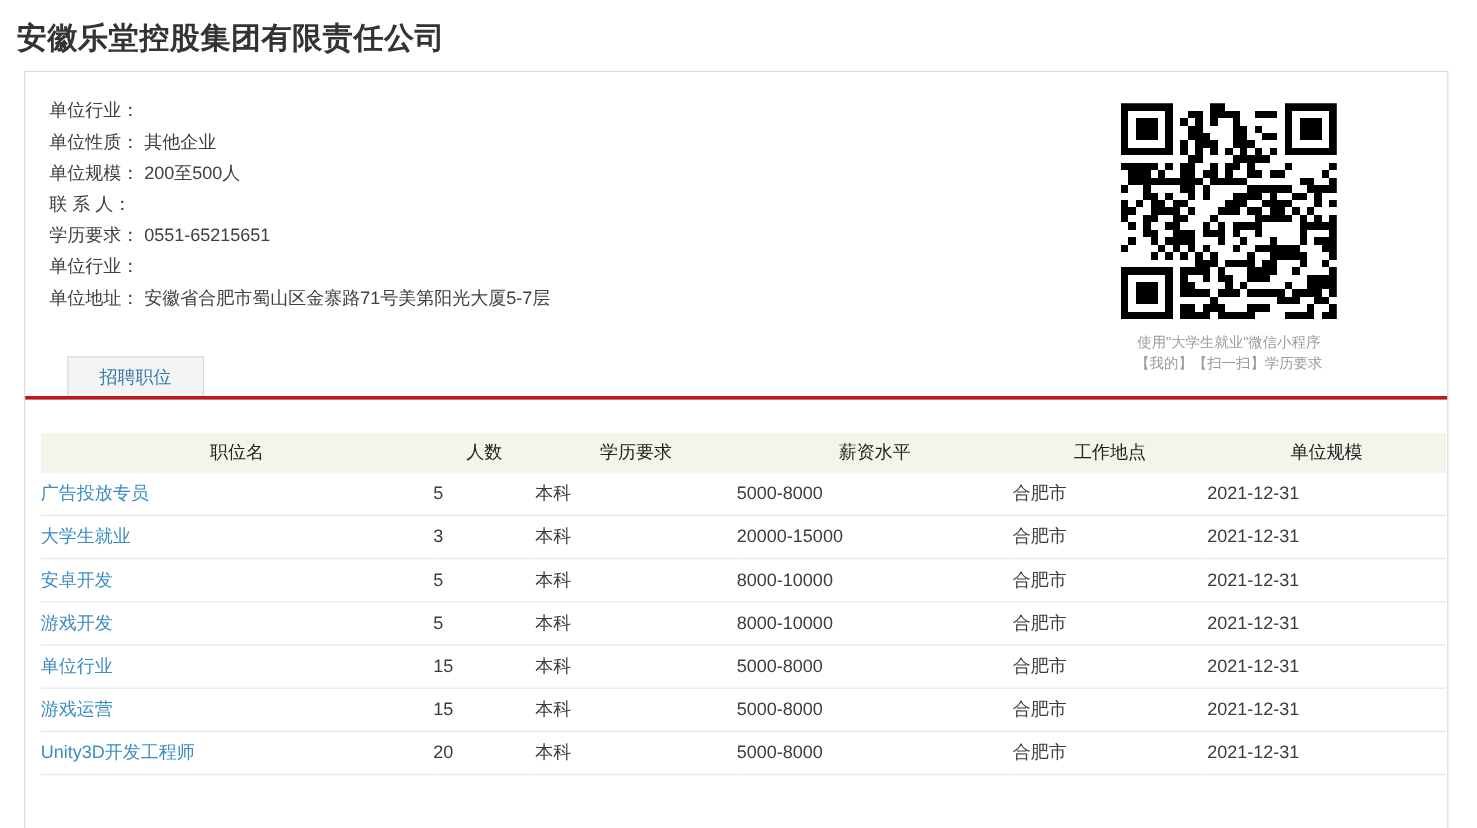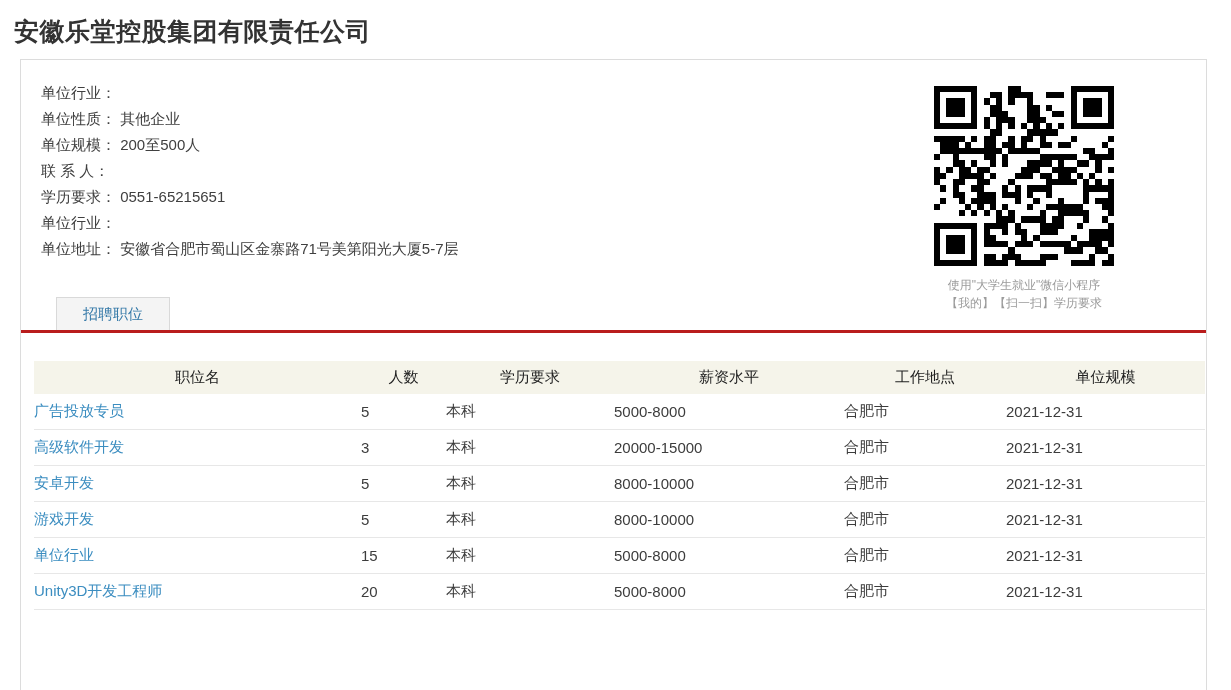--- a/index.html
+++ b/index.html
@@ -566,21 +566,21 @@
     <tbody id="jobs-body">
         <tr>
           <td><a href="#">广告投放专员</a></td>
           <td>5</td>
           <td>本科</td>
           <td>5000-8000</td>
           <td>合肥市</td>
           <td>2021-12-31</td>
         </tr>
         <tr>
-          <td><a href="#">高级软件开发</a></td>
+          <td><a href="#">大学生就业</a></td>
           <td>3</td>
           <td>本科</td>
           <td>20000-15000</td>
           <td>合肥市</td>
           <td>2021-12-31</td>
         </tr>
         <tr>
           <td><a href="#">安卓开发</a></td>
           <td>5</td>
           <td>本科</td>
@@ -598,20 +598,28 @@
         </tr>
         <tr>
           <td><a href="#">单位行业</a></td>
           <td>15</td>
           <td>本科</td>
           <td>5000-8000</td>
           <td>合肥市</td>
           <td>2021-12-31</td>
         </tr>
         <tr>
+          <td><a href="#">游戏运营</a></td>
+          <td>15</td>
+          <td>本科</td>
+          <td>5000-8000</td>
+          <td>合肥市</td>
+          <td>2021-12-31</td>
+        </tr>
+        <tr>
           <td><a href="#">Unity3D开发工程师</a></td>
           <td>20</td>
           <td>本科</td>
           <td>5000-8000</td>
           <td>合肥市</td>
           <td>2021-12-31</td>
         </tr>
       </tbody>
   </table>
 

